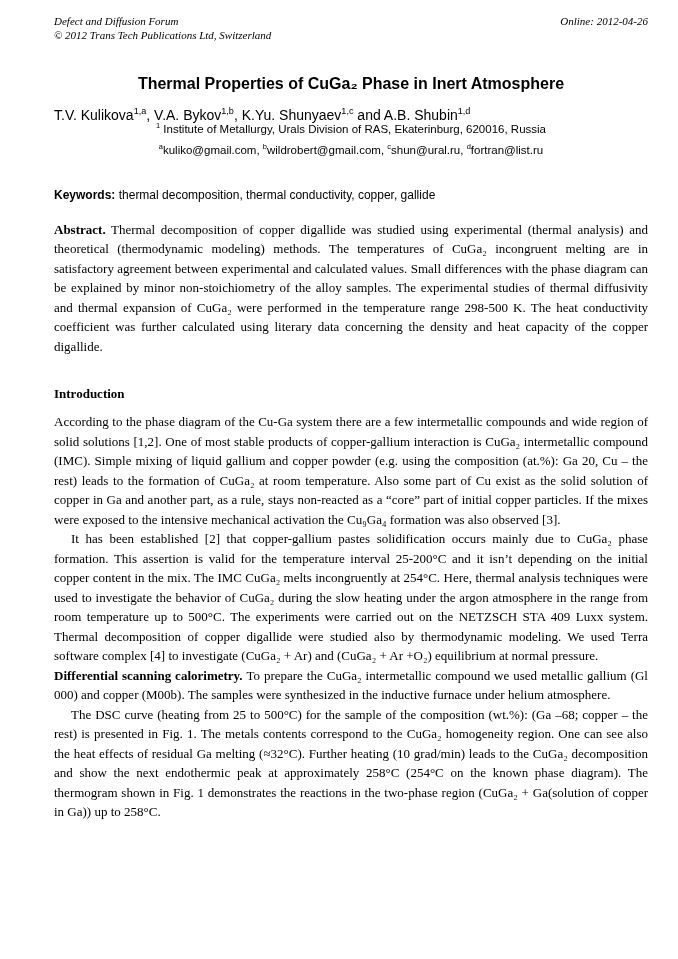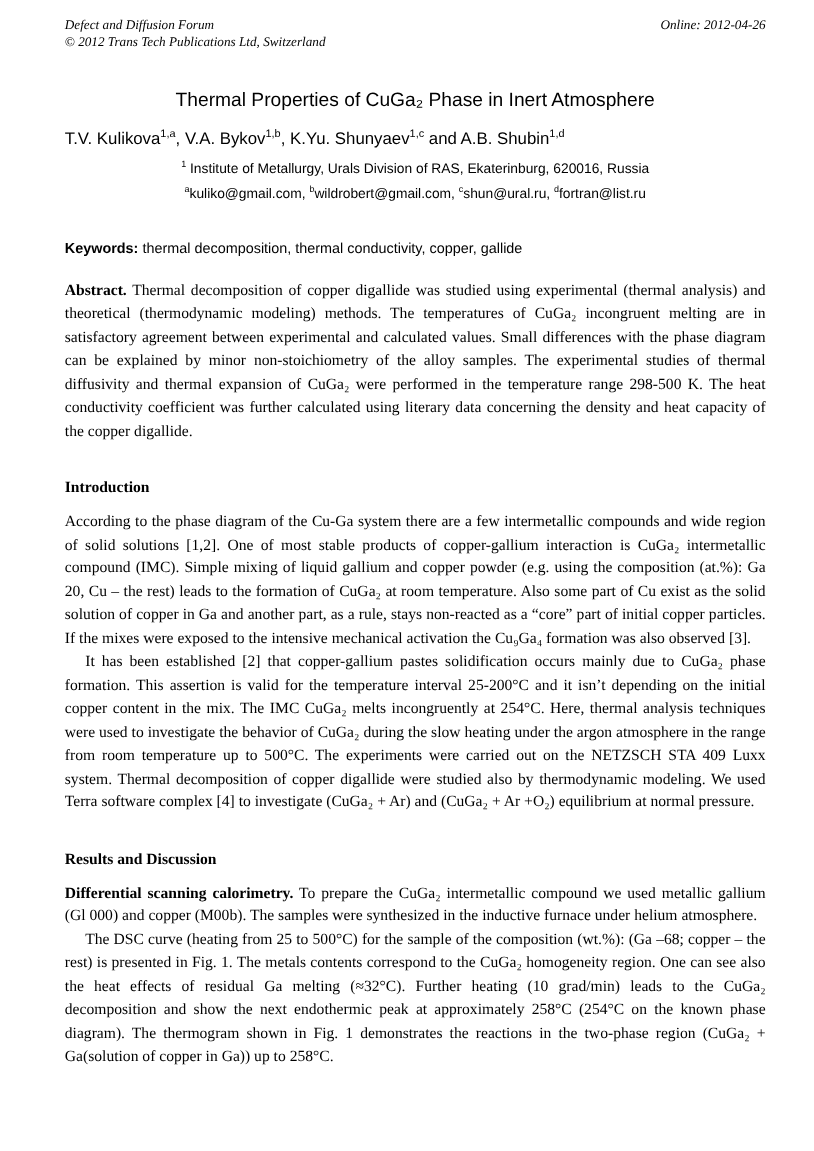--- a/index.html
+++ b/index.html
@@ -11,54 +11,54 @@
   body {
     width: 678px;
     height: 959px;
     overflow: hidden;
     font-family: "Liberation Serif", "DejaVu Serif", serif;
   }
   .page {
     box-sizing: border-box;
     width: 678px;
     height: 686px;
-    padding: 14px 40px 0 54px;
+    padding: 14px 30px 0 54px;
   }
   
   .page-header {
     display: flex;
     justify-content: space-between;
     align-items: flex-start;
     font-style: italic;
     font-size: 11px;
     line-height: 1.3;
   }
   .header-left div { white-space: nowrap; }
   .header-right { white-space: nowrap; }
 
   
   .title {
     font-family: "Liberation Sans", "DejaVu Sans", sans-serif;
     font-size: 16px;
-    font-weight: normal;
+    font-weight: bold;
     text-align: center;
     margin: 32px 0 0 0;
   }
   .authors {
     font-family: "Liberation Sans", "DejaVu Sans", sans-serif;
     font-size: 14px;
     text-align: left;
     margin-top: 14px;
   }
   .affiliation, .emails {
     font-family: "Liberation Sans", "DejaVu Sans", sans-serif;
     font-size: 11.5px;
     text-align: center;
   }
-  .affiliation { margin-top: 12px; }
+  .affiliation { margin-top: 0; }
   .emails { margin-top: 9px; }
 
   sup {
     font-size: 0.65em;
     line-height: 0;
     vertical-align: super;
   }
 
   
   .keywords {
@@ -108,19 +108,18 @@
   <p class="keywords"><b>Keywords:</b><span> thermal decomposition, thermal conductivity, copper, gallide</span></p>
 
   <p class="body-par abstract"><b class="lead-label">Abstract.</b><span> Thermal decomposition of copper digallide was studied using experimental (thermal analysis) and theoretical (thermodynamic modeling) methods. The temperatures of CuGa₂ incongruent melting are in satisfactory agreement between experimental and calculated values. Small differences with the phase diagram can be explained by minor non-stoichiometry of the alloy samples. The experimental studies of thermal diffusivity and thermal expansion of CuGa₂ were performed in the temperature range 298-500 K. The heat conductivity coefficient was further calculated using literary data concerning the density and heat capacity of the copper digallide.</span></p>
 
   <h2 class="section-heading">Introduction</h2>
 
   <p class="body-par">According to the phase diagram of the Cu-Ga system there are a few intermetallic compounds and wide region of solid solutions [1,2]. One of most stable products of copper-gallium interaction is CuGa₂ intermetallic compound (IMC). Simple mixing of liquid gallium and copper powder (e.g. using the composition (at.%): Ga 20, Cu – the rest) leads to the formation of CuGa₂ at room temperature. Also some part of Cu exist as the solid solution of copper in Ga and another part, as a rule, stays non-reacted as a “core” part of initial copper particles. If the mixes were exposed to the intensive mechanical activation the Cu₉Ga₄ formation was also observed [3].</p>
 
   <p class="body-par indent">It has been established [2] that copper-gallium pastes solidification occurs mainly due to CuGa₂ phase formation. This assertion is valid for the temperature interval 25-200°C and it isn’t depending on the initial copper content in the mix. The IMC CuGa₂ melts incongruently at 254°C. Here, thermal analysis techniques were used to investigate the behavior of CuGa₂ during the slow heating under the argon atmosphere in the range from room temperature up to 500°C.  The experiments were carried out on the NETZSCH STA 409 Luxx system. Thermal decomposition of copper digallide were studied also by thermodynamic modeling. We used Terra software complex [4] to investigate (CuGa₂ + Ar) and (CuGa₂ + Ar +O₂) equilibrium at normal pressure.</p>
 
-  <h2 class="section-heading">Results and Discussion</h2>
 
   <p class="body-par"><b class="lead-label">Differential scanning calorimetry.</b><span> To prepare the CuGa₂ intermetallic compound we used metallic gallium (Gl 000) and copper (M00b). The samples were synthesized in the inductive furnace under helium atmosphere.</span></p>
 
   <p class="body-par indent">The DSC curve (heating from 25 to 500°C) for the sample of the composition (wt.%): (Ga –68; copper – the rest) is presented in Fig. 1. The metals contents correspond to the CuGa₂ homogeneity region. One can see also the heat effects of residual Ga melting (≈32°C). Further heating (10 grad/min) leads to the CuGa₂ decomposition and show the next endothermic peak at approximately 258°C (254°C on the known phase diagram). The thermogram shown in Fig. 1 demonstrates the reactions in the two-phase region (CuGa₂ + Ga(solution of copper in Ga)) up to 258°C.</p>
 
 </div>
 
 </body></html>

